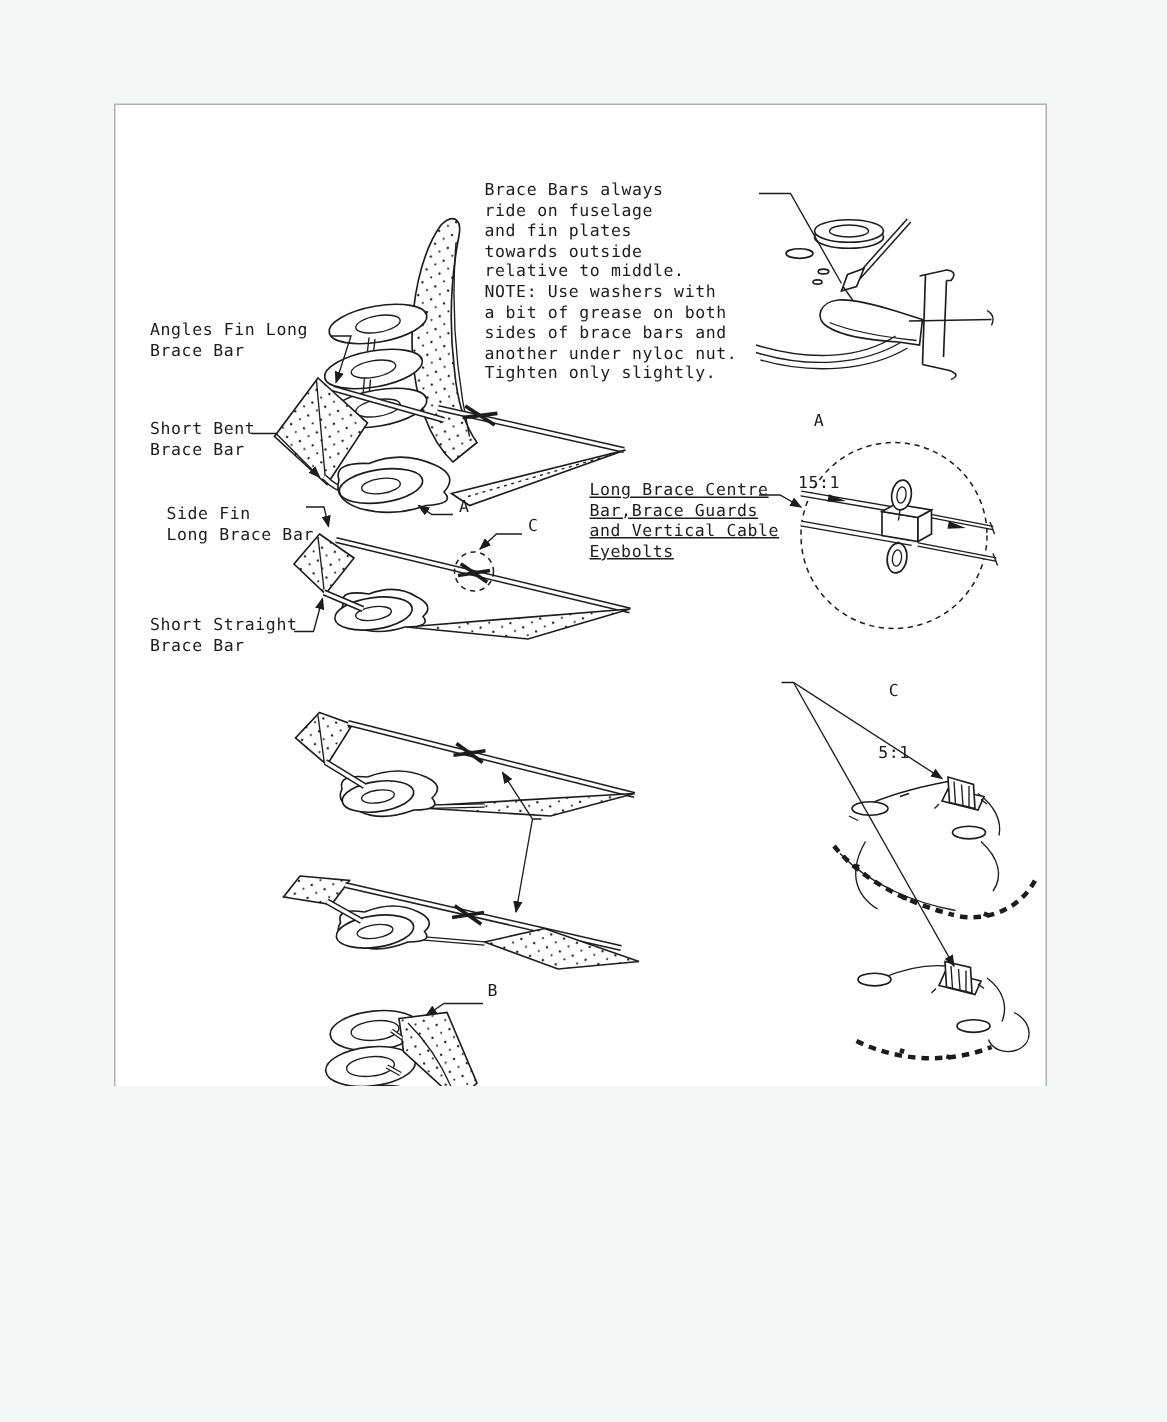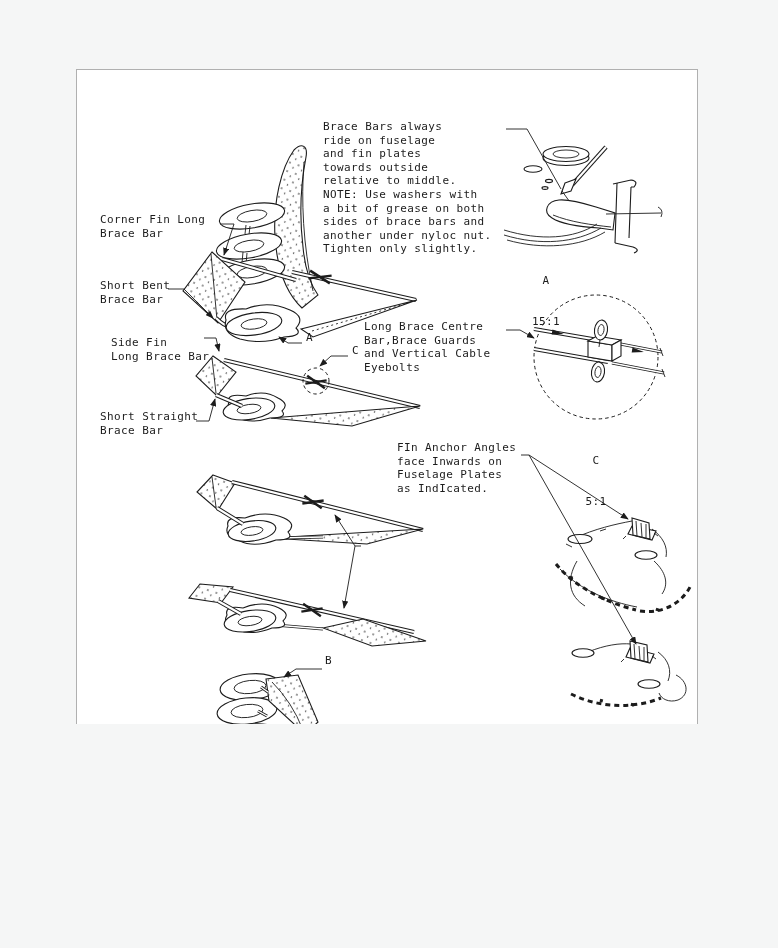--- a/index.html
+++ b/index.html
@@ -252,21 +252,21 @@
 ride on fuselage
 and fin plates
 towards outside
 relative to middle.
 NOTE: Use washers with
 a bit of grease on both
 sides of brace bars and
 another under nyloc nut.
 Tighten only slightly.</div>
 
-  <div class="txt" style="left:100px;top:213px;">Corner Fin Long
+  <div class="txt" style="left:100px;top:213px;">Angles Fin Long
 Brace Bar</div>
   <div class="txt" style="left:100px;top:279px;">Short Bent
 Brace Bar</div>
   <div class="txt" style="left:97px;top:336px;margin-left:14px;">Side Fin
 Long Brace Bar</div>
   <div class="txt" style="left:100px;top:410px;">Short Straight
 Brace Bar</div>
 
   <div class="txt" style="left:306px;top:331px;">A</div>
   <div class="txt" style="left:352px;top:344px;">C</div>
@@ -278,28 +278,24 @@
   </div>
   <div class="txt cap" style="left:566px;top:427px;">
     <div>C</div>
     <div>5:1</div>
   </div>
   <div class="txt cap" style="left:608px;top:699px;">
     <div>B</div>
     <div>5:1</div>
   </div>
 
-  <div class="txt" style="left:364px;top:320px;">Long Brace Centre
+  <div class="txt" style="left:393px;top:320px;text-decoration:underline;">Long Brace Centre
 Bar,Brace Guards
 and Vertical Cable
 Eyebolts</div>
-  <div class="txt" style="left:397px;top:441px;">FIn Anchor Angles
-face Inwards on
-Fuselage Plates
-as IndIcated.</div>
 
 
   <div class="txt" style="left:443px;top:794px;">
     <div>'Easy-View' Drawing</div>
     <div>Slingshot NOTE Inc.</div>
     <div>Angus Tocher</div>
   </div>
 </div>
 
 </body></html>

